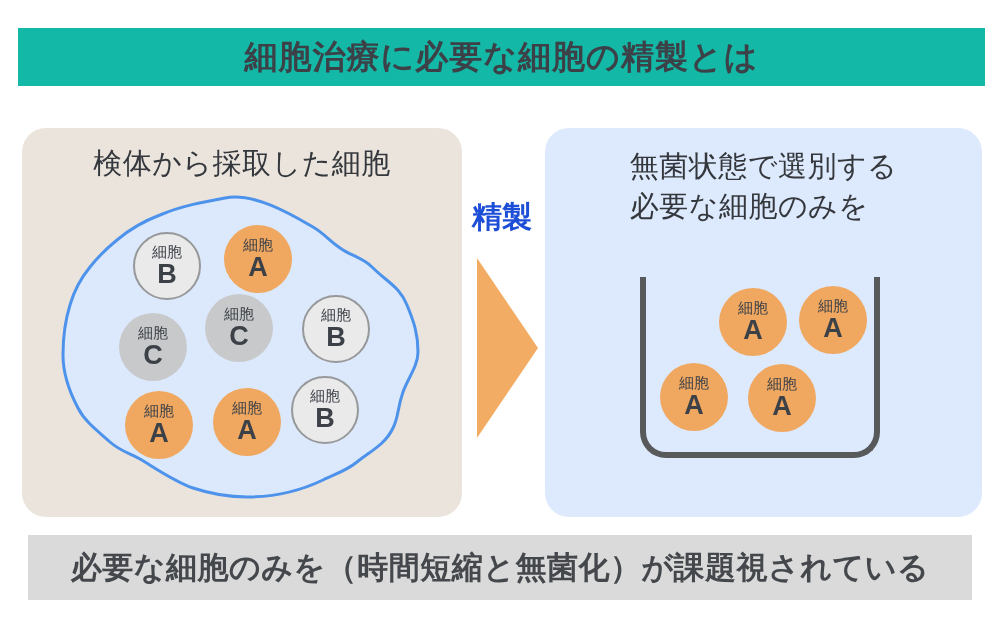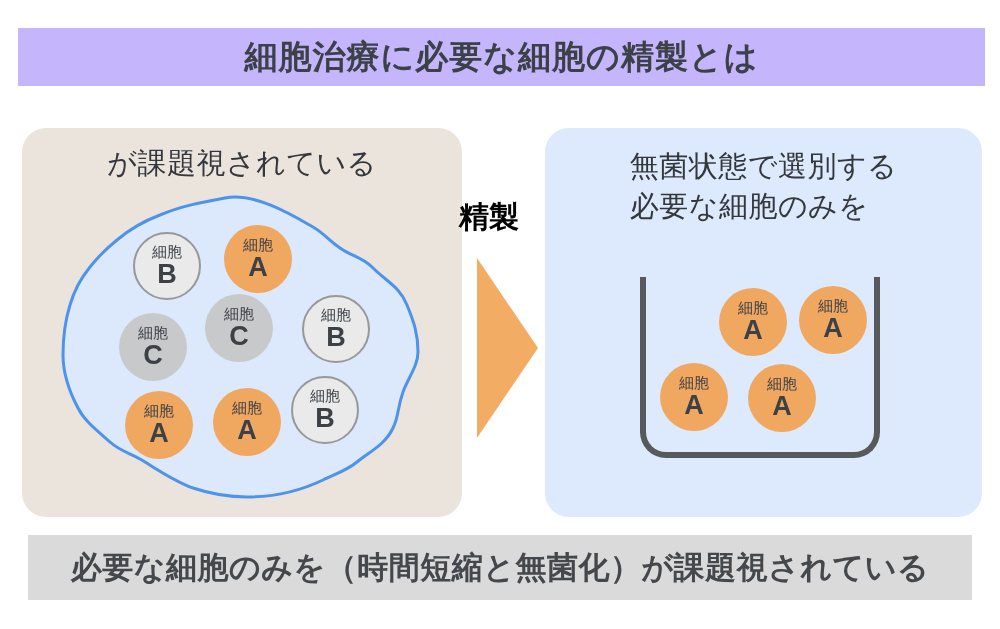--- a/index.html
+++ b/index.html
@@ -1,21 +1,21 @@
 <!DOCTYPE html>
 <html><head>
 <meta charset="utf-8">
 <style>
   html,body{margin:0;padding:0;background:#ffffff;}
   body{font-family:"Liberation Sans","DejaVu Sans",sans-serif;color:#3C4148;}
   .stage{position:relative;width:1000px;height:629px;background:#ffffff;overflow:hidden;}
 
   
   .top-banner{position:absolute;left:18px;top:28px;width:967px;height:58px;
-    background:#c4b5fd;display:flex;align-items:center;justify-content:center;}
+    background:#14b8a6;display:flex;align-items:center;justify-content:center;}
   .top-banner .t{font-size:33px;font-weight:bold;letter-spacing:1px;color:#3C4148;}
   .footer-banner{position:absolute;left:28px;top:535px;width:944px;height:65px;
     background:#DADADA;display:flex;align-items:center;justify-content:center;}
   .footer-banner .t{font-size:31px;font-weight:bold;letter-spacing:0.5px;color:#44474B;}
 
   
   .panel{position:absolute;top:128px;height:389px;border-radius:24px;}
   .panel.left{left:22px;width:440px;background:#EBE4DD;}
   .panel.right{left:545px;width:437px;background:#DDE9FC;}
   .panel-title{position:absolute;left:0;right:0;text-align:center;font-size:29px;
@@ -30,41 +30,41 @@
   
   .cell{position:absolute;width:68px;height:68px;border-radius:50%;box-sizing:border-box;
     display:flex;flex-direction:column;align-items:center;justify-content:center;}
   .cell .cl{font-size:15px;line-height:16px;font-weight:500;color:#3C4148;}
   .cell .ct{font-size:27px;line-height:27px;font-weight:bold;color:#3C4148;margin-top:1px;}
   .cell.a{background:#F0A75F;}
   .cell.b{background:#EAEAEA;border:2px solid #96989A;}
   .cell.c{background:#C8C9CA;}
 
   
-  .process-label{position:absolute;left:459px;top:197px;width:86px;text-align:left;
-    font-size:30px;font-weight:bold;color:#000000;}
+  .process-label{position:absolute;left:459px;top:197px;width:86px;text-align:center;
+    font-size:30px;font-weight:bold;color:#1d4ed8;}
   .arrow-right{position:absolute;left:477px;top:258px;width:61px;height:180px;
     background:#F2AC64;clip-path:polygon(0 0,100% 50%,0 100%);}
 
   
   .beaker{position:absolute;left:95px;top:149px;width:240px;height:181px;box-sizing:border-box;
     border-left:6px solid #58595B;border-right:6px solid #58595B;border-bottom:6px solid #58595B;
     border-bottom-left-radius:26px;border-bottom-right-radius:26px;}
 </style>
 </head>
 <body>
 
 <div class="stage">
 
   <div class="top-banner">
     <span class="t">細胞治療に必要な細胞の精製とは</span>
   </div>
 
   <div class="panel left">
-    <div class="panel-title">が課題視されている</div>
+    <div class="panel-title">検体から採取した細胞</div>
 
     <svg class="blob-svg" width="440" height="390" viewBox="0 0 440 390">
       <path d="M 203,70
                C 233,64 272,88 291,99
                C 303,106 306,112 318,120
                C 329,128 340,129 350,139
                C 365,154 378,159 385,177
                C 392,194 396,206 396,224
                C 396,238 386,250 381,264
                C 375,281 377,288 371,300

